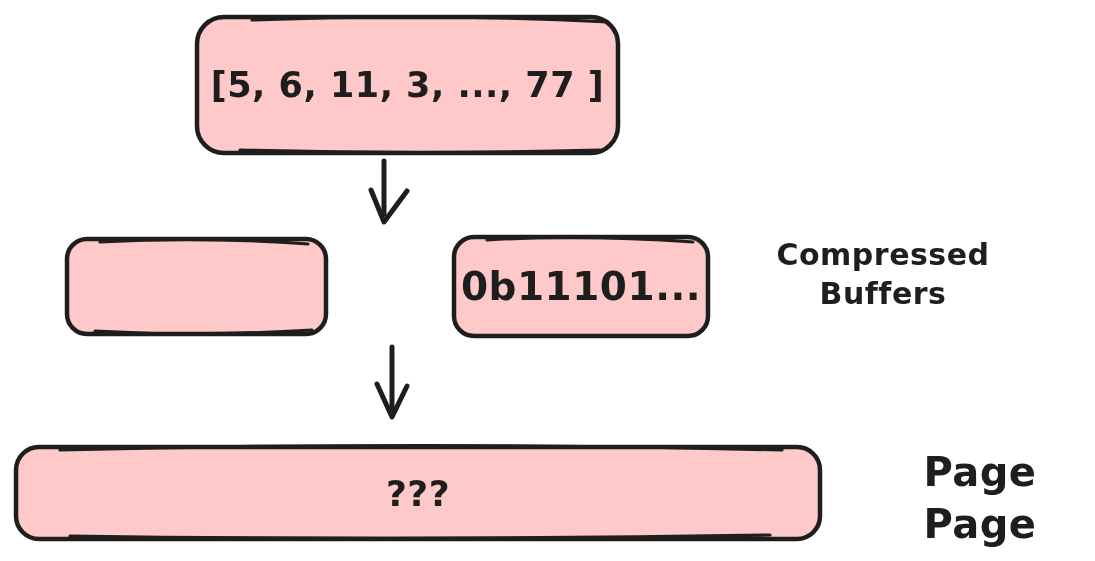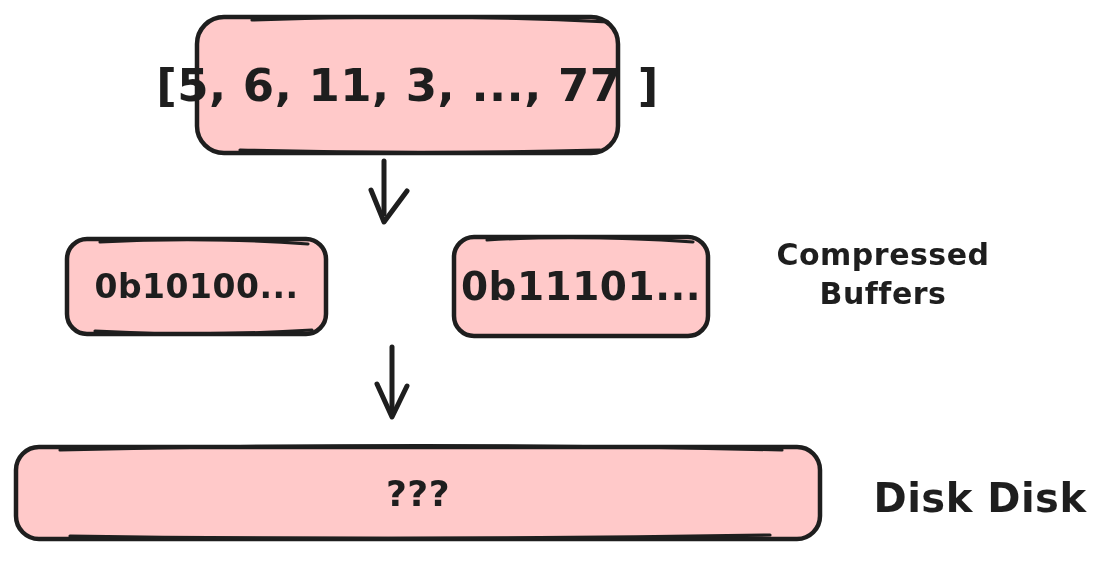--- a/index.html
+++ b/index.html
@@ -98,27 +98,26 @@
       <path class="arrow" d="M 377 384 L 392 417 L 407 386"></path>
     </g>
 
     <g>
       <rect class="box" x="16" y="447" width="804" height="92" rx="23" ry="23"></rect>
       <path class="redraw" d="M 60 450 Q 420 441 782 450"></path>
       <path class="redraw" d="M 70 536 Q 420 541 770 535"></path>
     </g>
   </svg>
 
-  <div class="node-text" style="left:197px; top:17px; width:421px; height:136px; font-size:45px;">[5, 6, 11, 3, ..., 77 ]</div>
+  <div class="node-text" style="left:197px; top:17px; width:421px; height:136px; font-size:35px;">[5, 6, 11, 3, ..., 77 ]</div>
 
-  <div class="node-text" style="left:67px; top:239px; width:259px; height:95px; font-size:33px;">0b10100...</div>
 
   <div class="node-text" style="left:454px; top:237px; width:254px; height:99px; font-size:39px;">0b11101...</div>
 
   <div class="node-text" style="left:16px; top:447px; width:804px; height:92px; font-size:36px;">???</div>
 
 
   <div class="side-label" style="left:763px; top:226px; width:240px; height:96px; font-size:30px;text-align:center;">Compressed
 Buffers</div>
 
-  <div class="side-label" style="left:870px; top:470px; width:220px; height:56px; font-size:40px;">Disk Disk</div>
+  <div class="side-label" style="left:870px; top:470px; width:220px; height:56px; font-size:40px;">Page Page</div>
 
 </div>
 
 </body></html>

